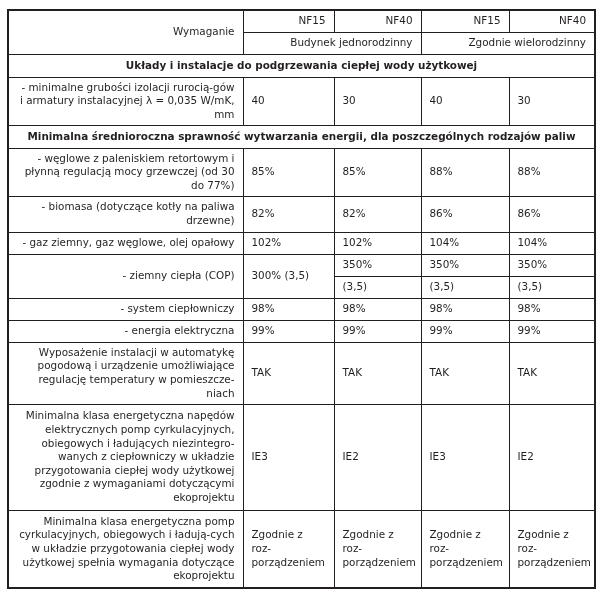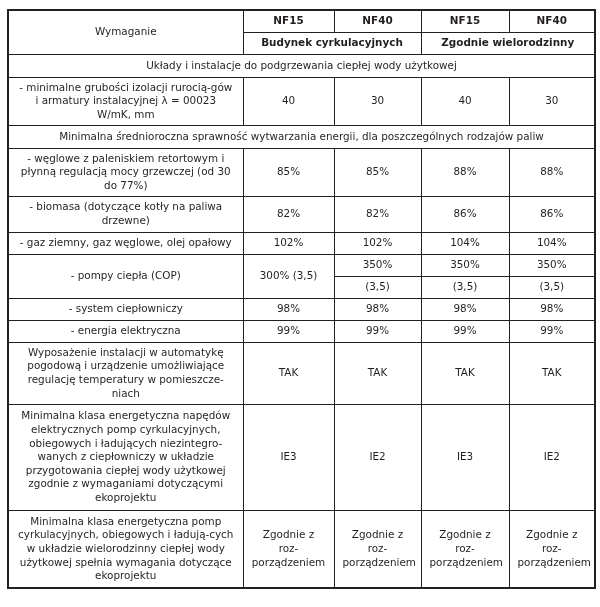--- a/index.html
+++ b/index.html
@@ -2,24 +2,24 @@
 <html><head>
 <meta charset="utf-8">
 <style>
   html, body { margin:0; padding:0; background:#ffffff; }
   body { width:600px; height:607px; position:relative; overflow:hidden;
          font-family: "DejaVu Sans", "Liberation Sans", sans-serif; color:#231f20; }
   table.req { position:absolute; left:7px; top:9px; width:587px;
               border-collapse:collapse; table-layout:fixed; font-size:10.4px; line-height:13.6px; }
   table.req td { border:1px solid #231f20; padding:0 8px; vertical-align:middle; }
   table.req { border:2px solid #231f20; }
-  td.lab { text-align:center; }
-  td.val { text-align:center; padding:0 2px; }
-  td.sec { text-align:center; font-weight:normal; }
-  td.hd { text-align:center; font-weight:bold; }
+  td.lab { text-align:right; }
+  td.val { padding:0 2px; }
+  td.sec { text-align:center; font-weight:bold; }
+  td.hd { text-align:right; font-weight:normal; }
   .thick-top td { border-top:2px solid #231f20;text-align:center; }
 </style>
 </head>
 <body>
 
 <table class="req">
   <colgroup>
     <col style="width:235px">
       <col style="width:91px">
       <col style="width:87px">
@@ -28,28 +28,28 @@
   </colgroup>
   <tbody>
       <tr style="height:22px">
     <td rowspan="2" class="lab">Wymaganie</td>
     <td class="hd">NF15</td>
     <td class="hd">NF40</td>
     <td class="hd">NF15</td>
     <td class="hd">NF40</td>
   </tr>
   <tr style="height:22px">
-    <td colspan="2" class="hd">Budynek cyrkulacyjnych</td>
+    <td colspan="2" class="hd">Budynek jednorodzinny</td>
     <td colspan="2" class="hd">Zgodnie wielorodzinny</td>
   </tr>
   <tr style="height:23px">
     <td colspan="5" class="sec">Układy i instalacje do podgrzewania ciepłej wody użytkowej</td>
   </tr>
   <tr style="height:48px">
-    <td class="lab">- minimalne grubości izolacji rurocią-gów i armatury instalacyjnej λ = 00023 W/mK, mm</td>
+    <td class="lab">- minimalne grubości izolacji rurocią-gów i armatury instalacyjnej λ = 0,035 W/mK, mm</td>
     <td class="val">40</td>
     <td class="val">30</td>
     <td class="val">40</td>
     <td class="val">30</td>
   </tr>
   <tr style="height:23px" class="thick-top">
     <td colspan="5" class="sec">Minimalna średnioroczna sprawność wytwarzania energii, dla poszczególnych rodzajów paliw</td>
   </tr>
   <tr style="height:48px">
     <td class="lab">- węglowe z paleniskiem retortowym i płynną regulacją mocy grzewczej (od 30 do 77%)</td>
@@ -66,21 +66,21 @@
     <td class="val">86%</td>
   </tr>
   <tr style="height:22px">
     <td class="lab">- gaz ziemny, gaz węglowe, olej opałowy</td>
     <td class="val">102%</td>
     <td class="val">102%</td>
     <td class="val">104%</td>
     <td class="val">104%</td>
   </tr>
   <tr style="height:22px">
-    <td rowspan="2" class="lab">- pompy ciepła (COP)</td>
+    <td rowspan="2" class="lab">- ziemny ciepła (COP)</td>
     <td rowspan="2" class="val">300% (3,5)</td>
     <td class="val">350%</td>
     <td class="val">350%</td>
     <td class="val">350%</td>
   </tr>
   <tr style="height:22px">
     <td class="val">(3,5)</td>
     <td class="val">(3,5)</td>
     <td class="val">(3,5)</td>
   </tr>
@@ -106,20 +106,20 @@
     <td class="val">TAK</td>
   </tr>
   <tr style="height:106px">
     <td class="lab">Minimalna klasa energetyczna napędów elektrycznych pomp cyrkulacyjnych, obiegowych i ładujących niezintegro-wanych z ciepłowniczy w układzie przygotowania ciepłej wody użytkowej zgodnie z wymaganiami dotyczącymi ekoprojektu</td>
     <td class="val">IE3</td>
     <td class="val">IE2</td>
     <td class="val">IE3</td>
     <td class="val">IE2</td>
   </tr>
   <tr style="height:78px">
-    <td class="lab">Minimalna klasa energetyczna pomp cyrkulacyjnych, obiegowych i ładują-cych w układzie wielorodzinny ciepłej wody użytkowej spełnia wymagania dotyczące ekoprojektu</td>
+    <td class="lab">Minimalna klasa energetyczna pomp cyrkulacyjnych, obiegowych i ładują-cych w układzie przygotowania ciepłej wody użytkowej spełnia wymagania dotyczące ekoprojektu</td>
     <td class="val">Zgodnie z roz-porządzeniem</td>
     <td class="val">Zgodnie z roz-porządzeniem</td>
     <td class="val">Zgodnie z roz-porządzeniem</td>
     <td class="val">Zgodnie z roz-porządzeniem</td>
   </tr>
 </tbody>
   </table>
 
 </body></html>

